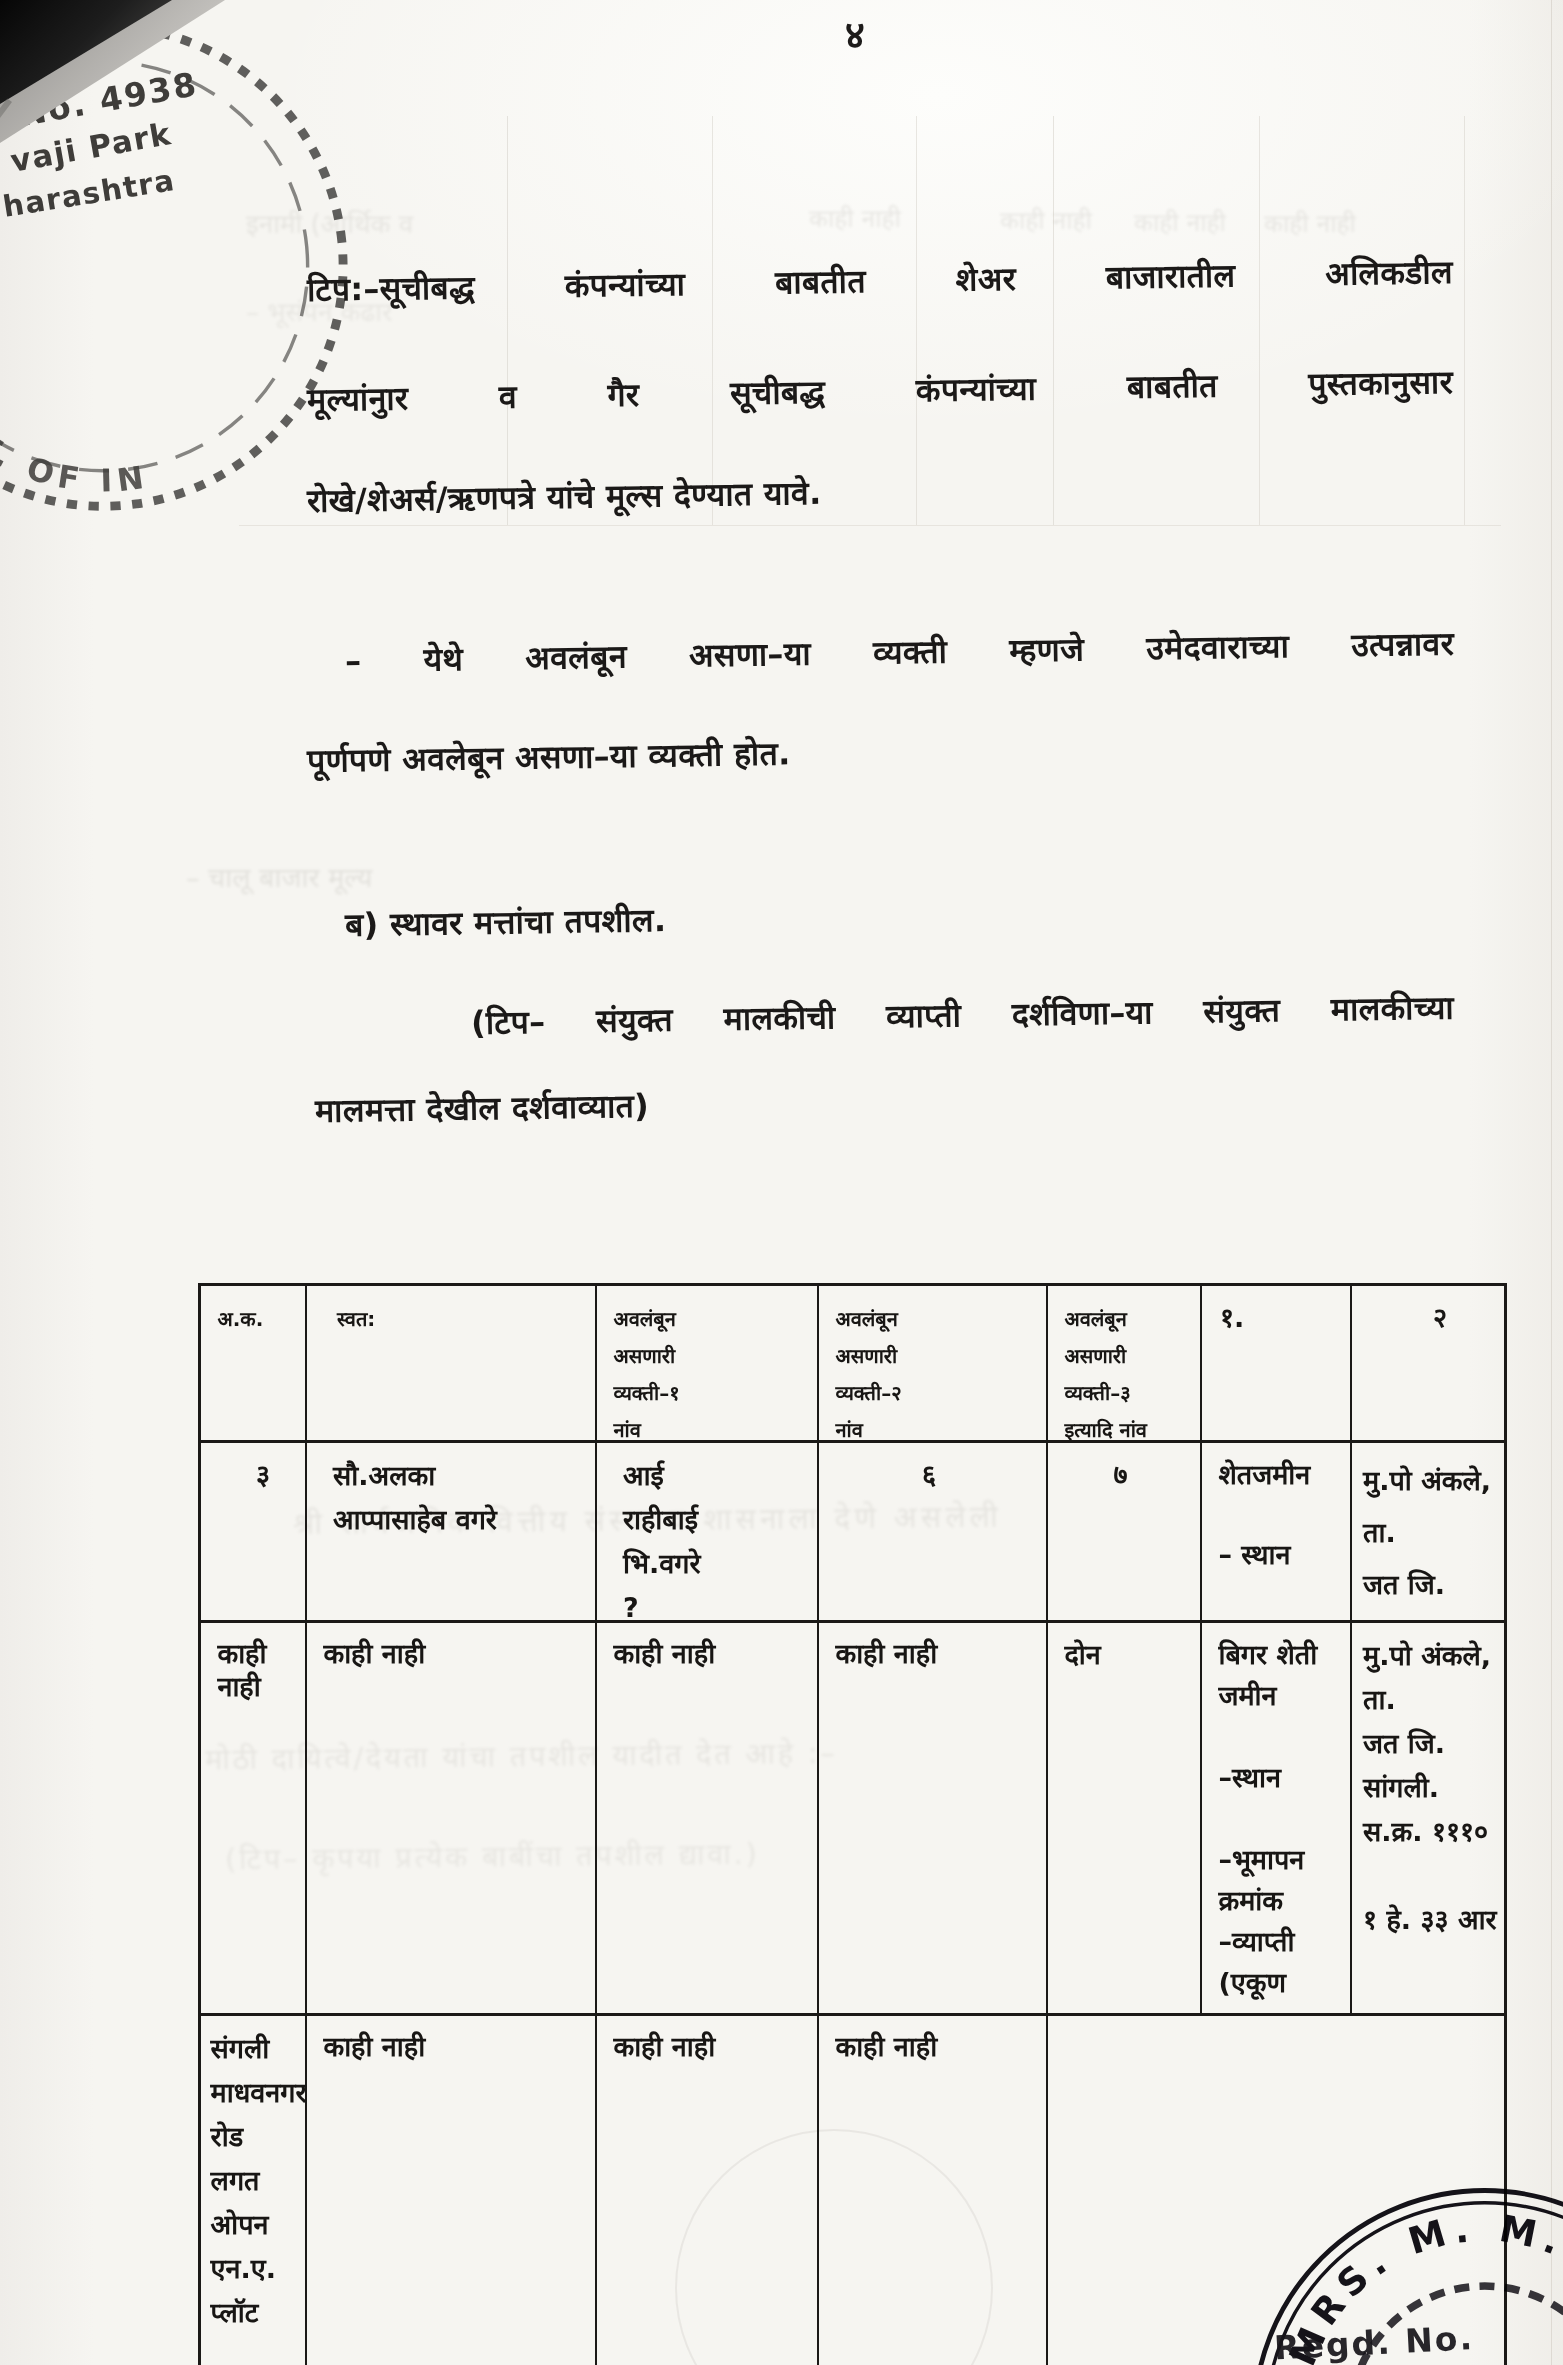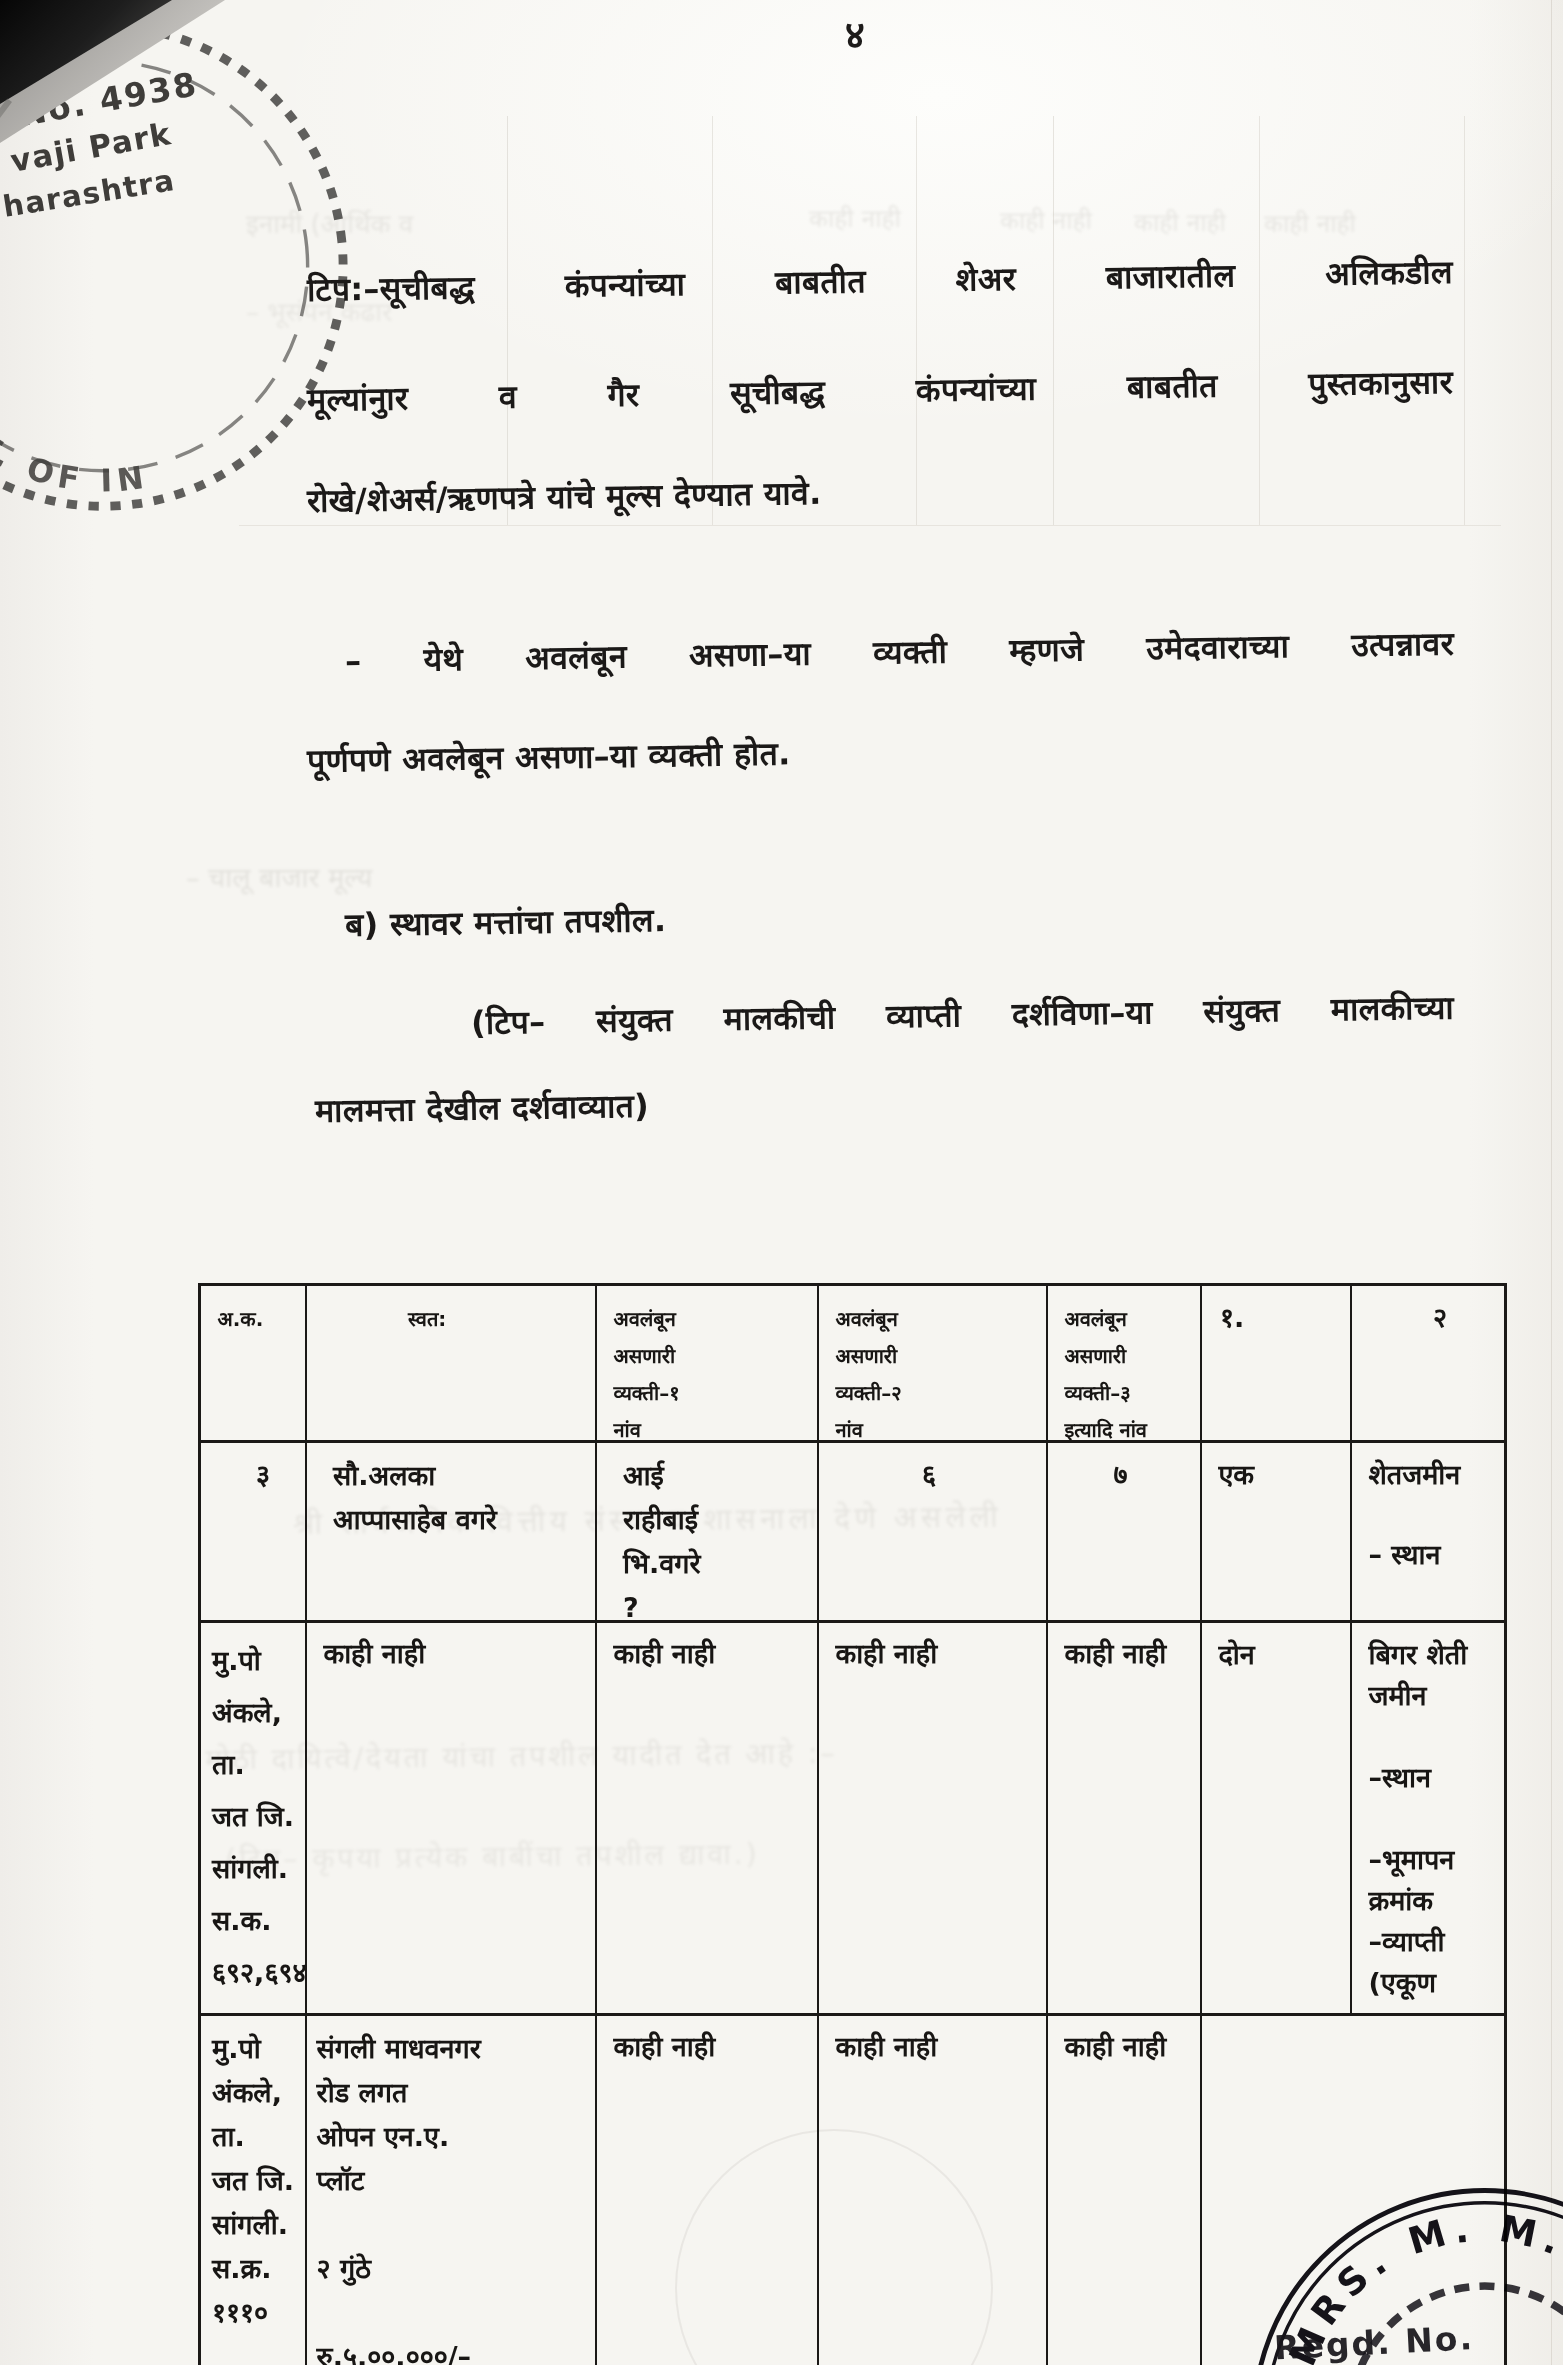--- a/index.html
+++ b/index.html
@@ -41,21 +41,21 @@
     display:grid;
     grid-template-columns:106px 290px 222px 229px 154px 150px 154px;
     grid-template-rows:157px 180px 393px 1fr;
     border:3.4px solid #1b1917;background:transparent;}
   .cell{border-right:2px solid #1b1917;border-bottom:3.4px solid #1b1917;
     font-size:27px;font-weight:600;line-height:41px;
     padding:11px 6.8px 0 16.4px;white-space:pre-line;overflow:hidden;color:#181614;}
   .cell:nth-child(7n){border-right:none;}
   .hcell{font-size:20px;line-height:37px;padding-top:15px;}
   .h-desc{padding-left:82px;}
-  .h-self{padding-left:101px;}
+  .h-self{padding-left:30px;}
   .h-wife{padding-left:23px;}
   .num-sr{padding-left:18px;}
   .num-2{padding-left:81px;}
   .num-3{padding-left:55px;}
   .num-c{text-align:center;padding-left:0;}
   .name-cell{line-height:44px;padding-left:26px;}
   .ek-desc{line-height:40px;padding-top:12.3px;}
   .ek-self{line-height:52px;padding-top:12.3px;padding-left:11px;}
   .kahi{line-height:33px;padding-top:13.6px;}
   .don-desc{line-height:41px;}
@@ -145,21 +145,20 @@
     <div class="cell num-3">३</div>
     <div class="cell name-cell">सौ.अलका
 आप्पासाहेब वगरे</div>
     <div class="cell name-cell">आई
 राहीबाई
 भि.वगरे
 ?</div>
     <div class="cell num-c">६</div>
     <div class="cell num-c">७</div>
 
-    <div class="cell">एक</div>
     <div class="cell ek-desc">शेतजमीन
 
 – स्थान
 
 
 – भूमानक कमांक
 
 –व्याप्ती (एकूण
 आकारमान)
 – चालू बाजार मूल्य</div>

